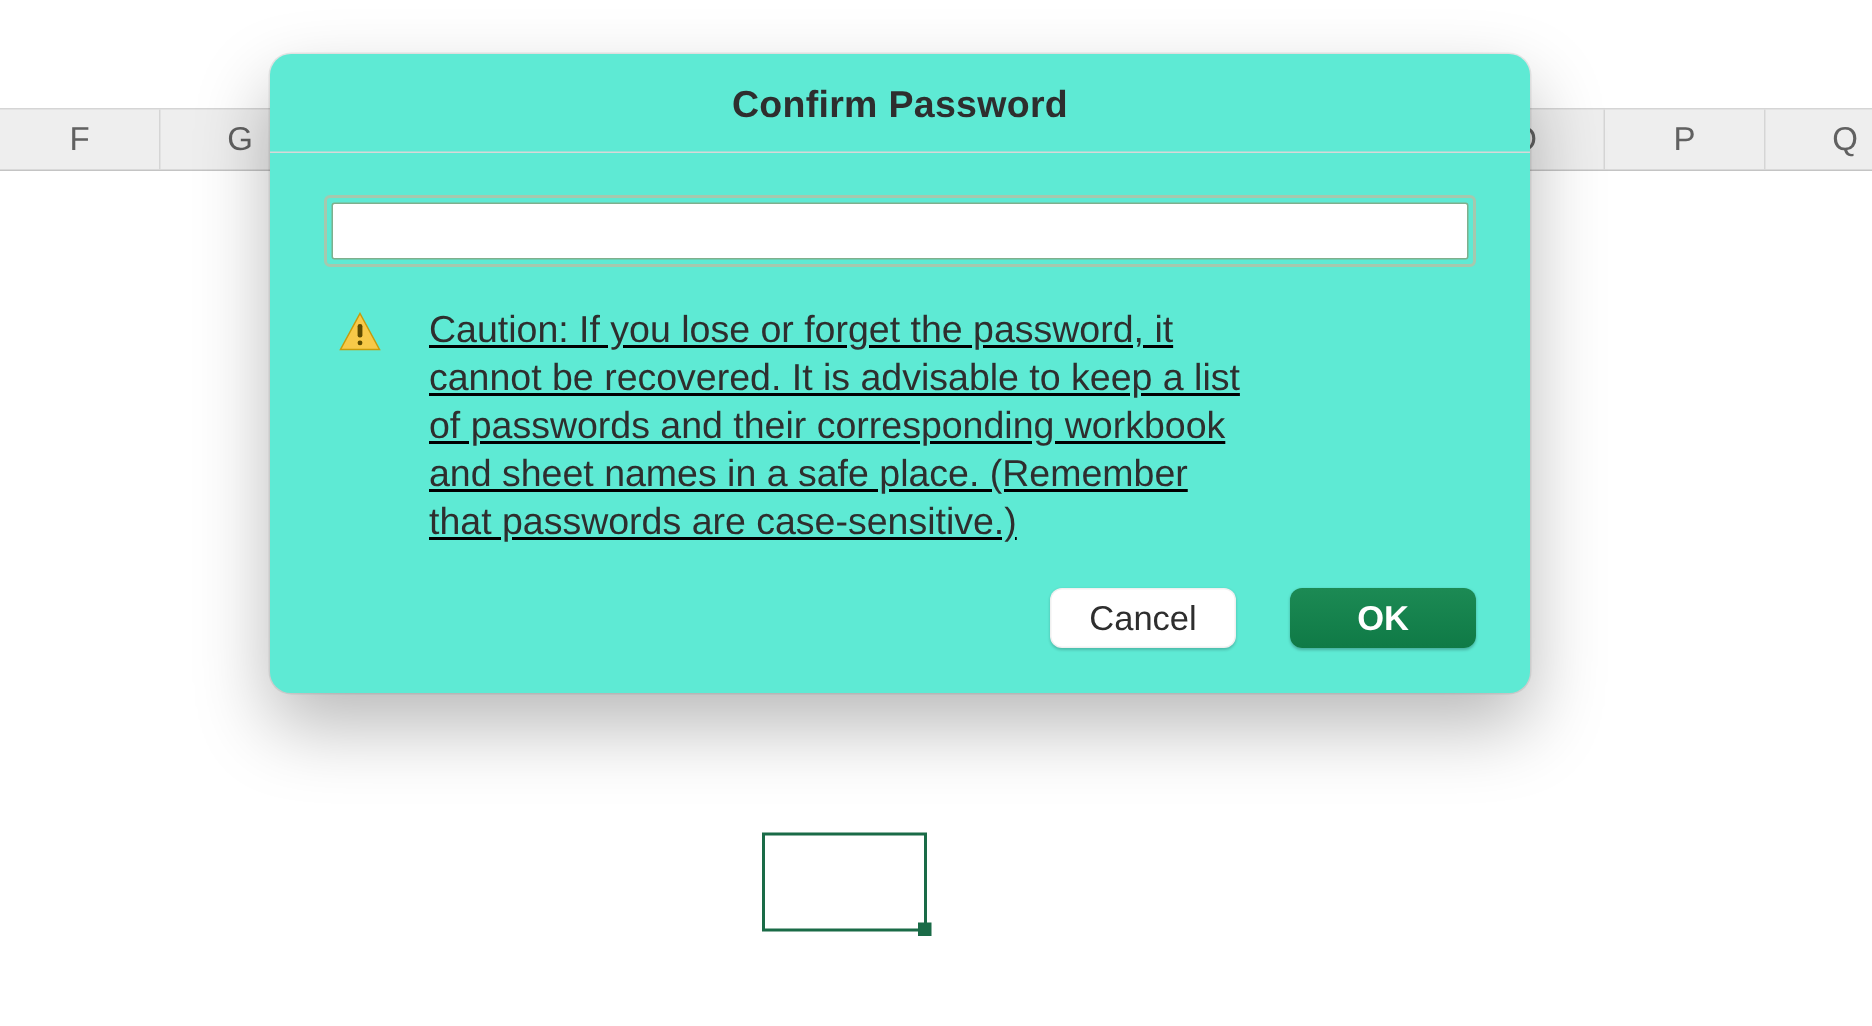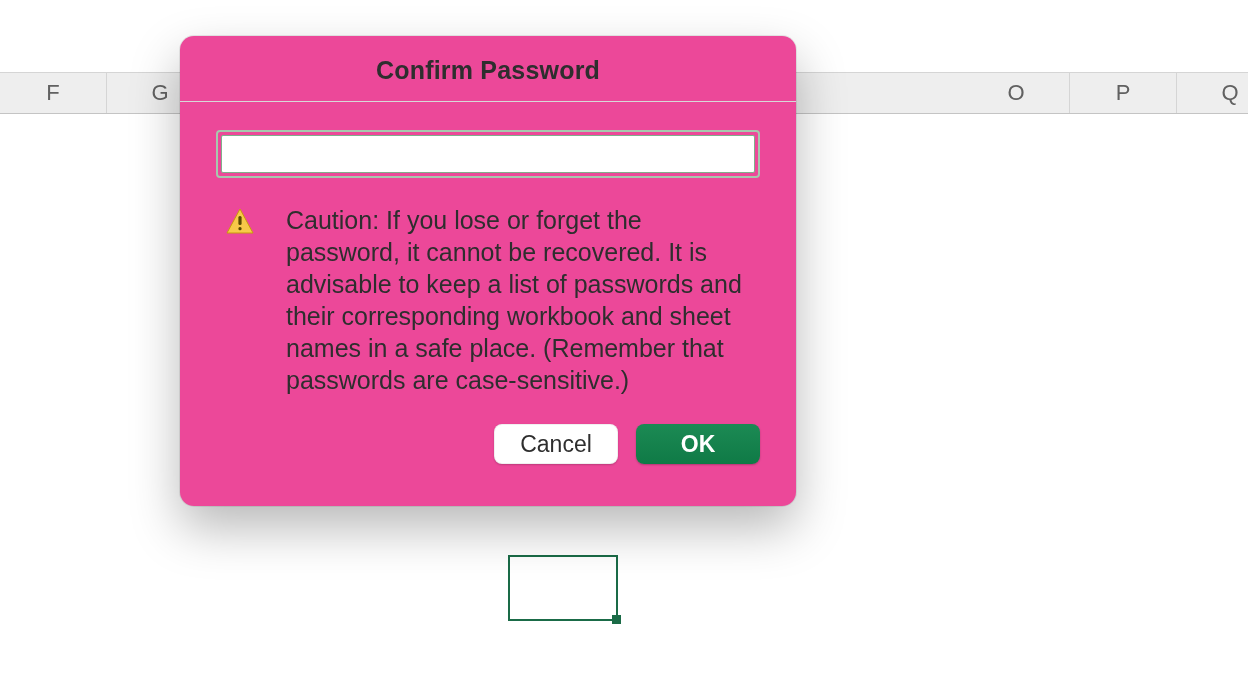--- a/index.html
+++ b/index.html
@@ -63,23 +63,23 @@
     width: 9px;
     height: 9px;
     background: #1a6b47;
   }
 
   
   .dialog {
     position: absolute;
     left: 180px;
     top: 36px;
-    width: 616px;
+    width: 840px;
     border-radius: 14px;
-    background: #ec4899;
+    background: #5eead4;
     box-shadow: 0 22px 50px rgba(0,0,0,0.28), 0 0 0 1px rgba(0,0,0,0.08);
     overflow: hidden;
   }
   .dialog-title {
     text-align: center;
     font-size: 25px;
     font-weight: 700;
     color: #2e2e2e;
     padding: 20px 0 16px;
     border-bottom: 1px solid #d8d8d8;
@@ -108,37 +108,38 @@
     padding: 2px 6px;
     outline: none;
     color: #1a6b47;
     font-family: inherit;
   }
   .caution-row {
     display: flex;
     gap: 26px;
     margin-top: 26px;
     align-items: flex-start;
+    text-decoration: underline;
   }
   .warn-icon {
     flex: 0 0 34px;
     margin-top: 4px;
     margin-left: 10px;
   }
   .caution-text {
     font-size: 25px;
     line-height: 1.28;
     color: #2e2e2e;
     max-width: 548px;
   }
   .dialog-buttons {
     display: flex;
     justify-content: flex-end;
-    gap: 18px;
-    padding: 18px 36px 42px;
+    gap: 36px;
+    padding: 18px 36px 30px;
   }
   .btn {
     min-width: 124px;
     height: 40px;
     border-radius: 8px;
     font-size: 23px;
     font-weight: 500;
     font-family: inherit;
     cursor: pointer;
     display: flex;

